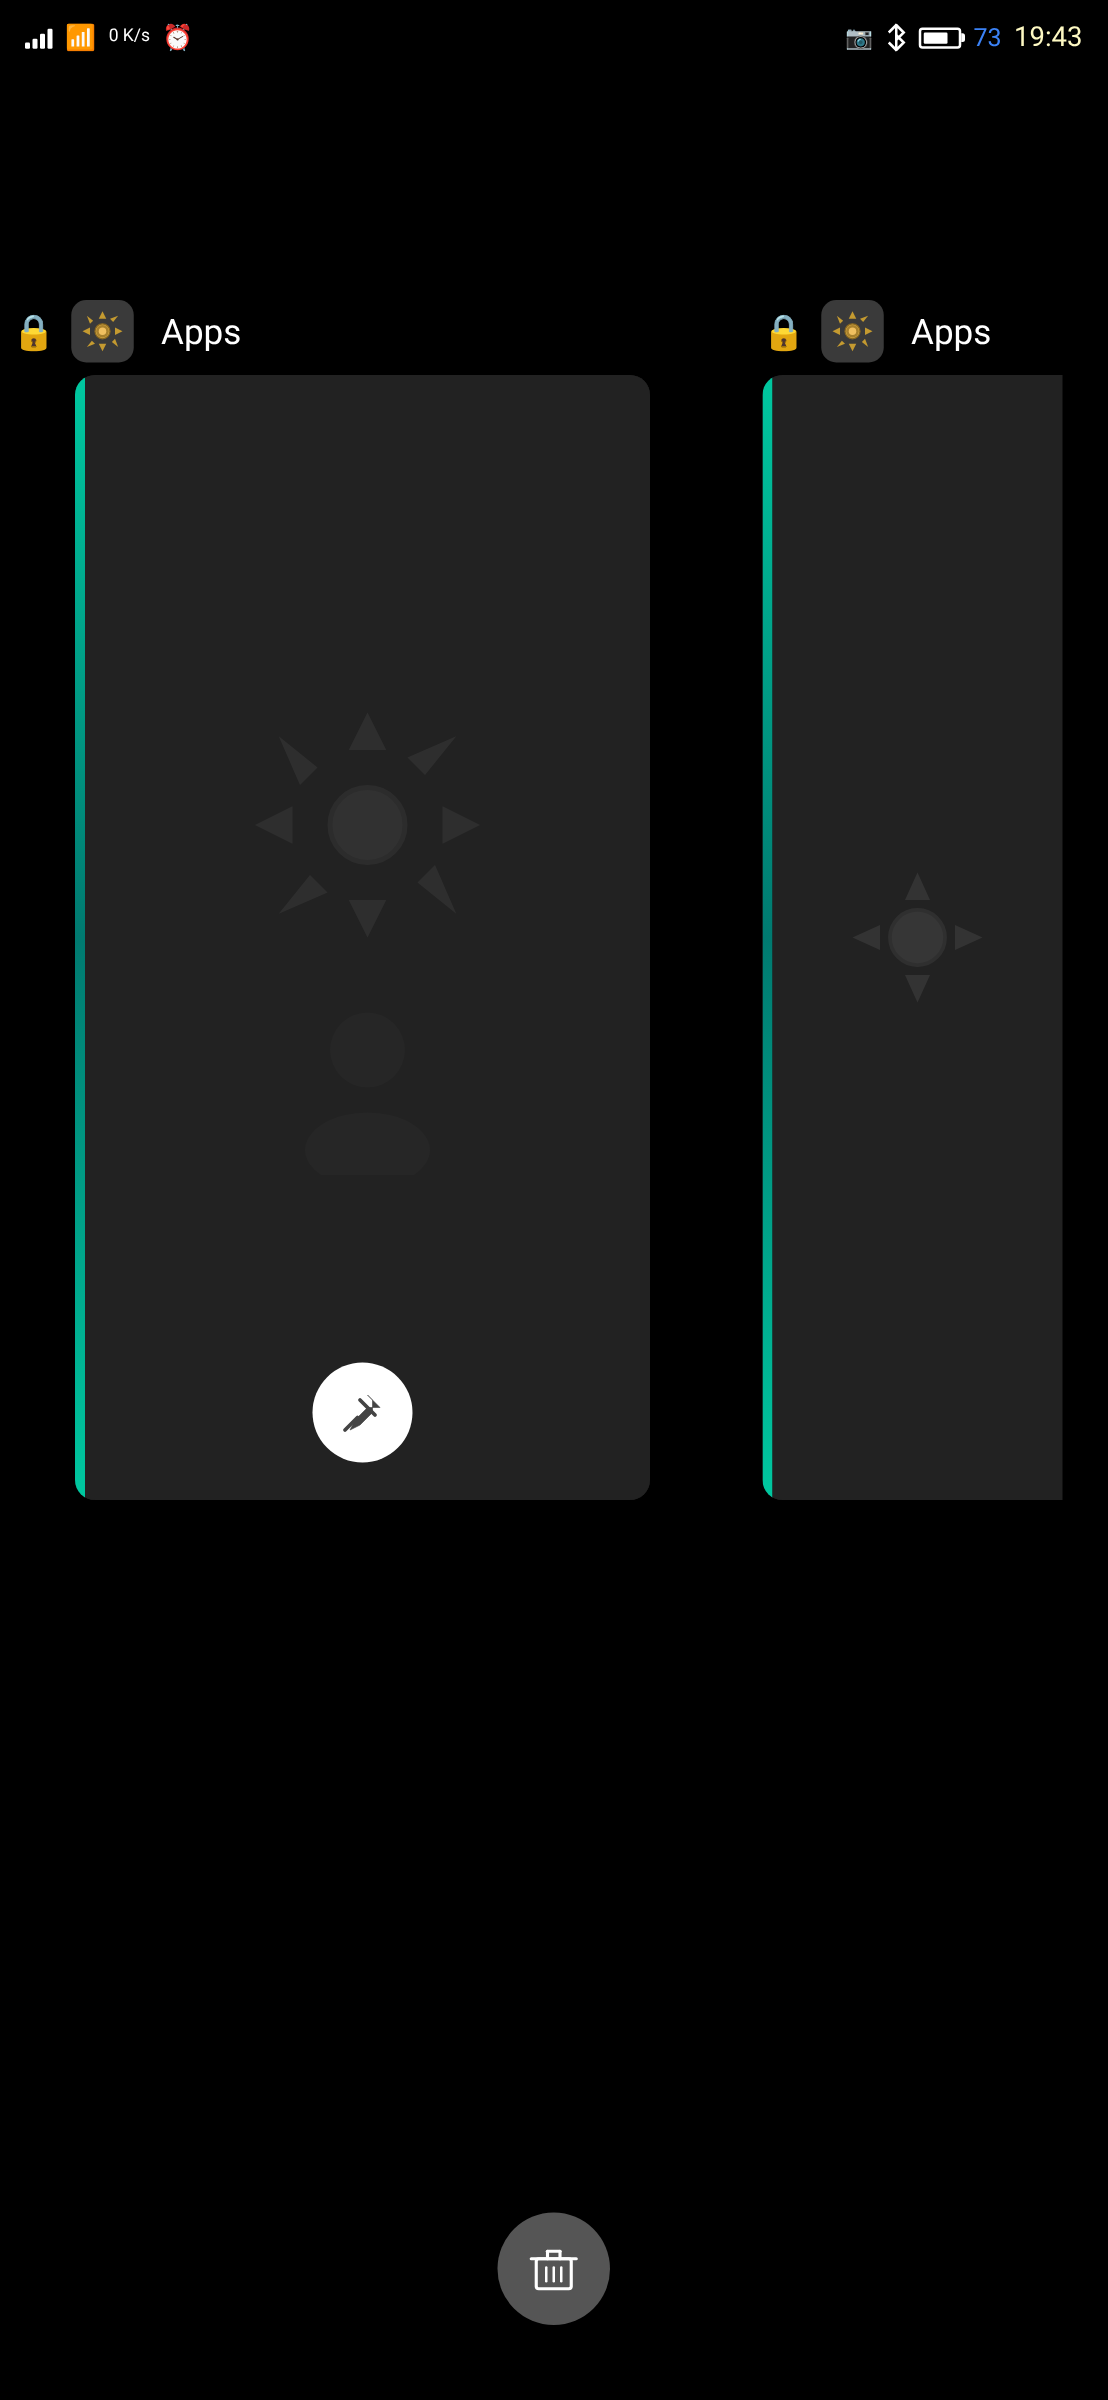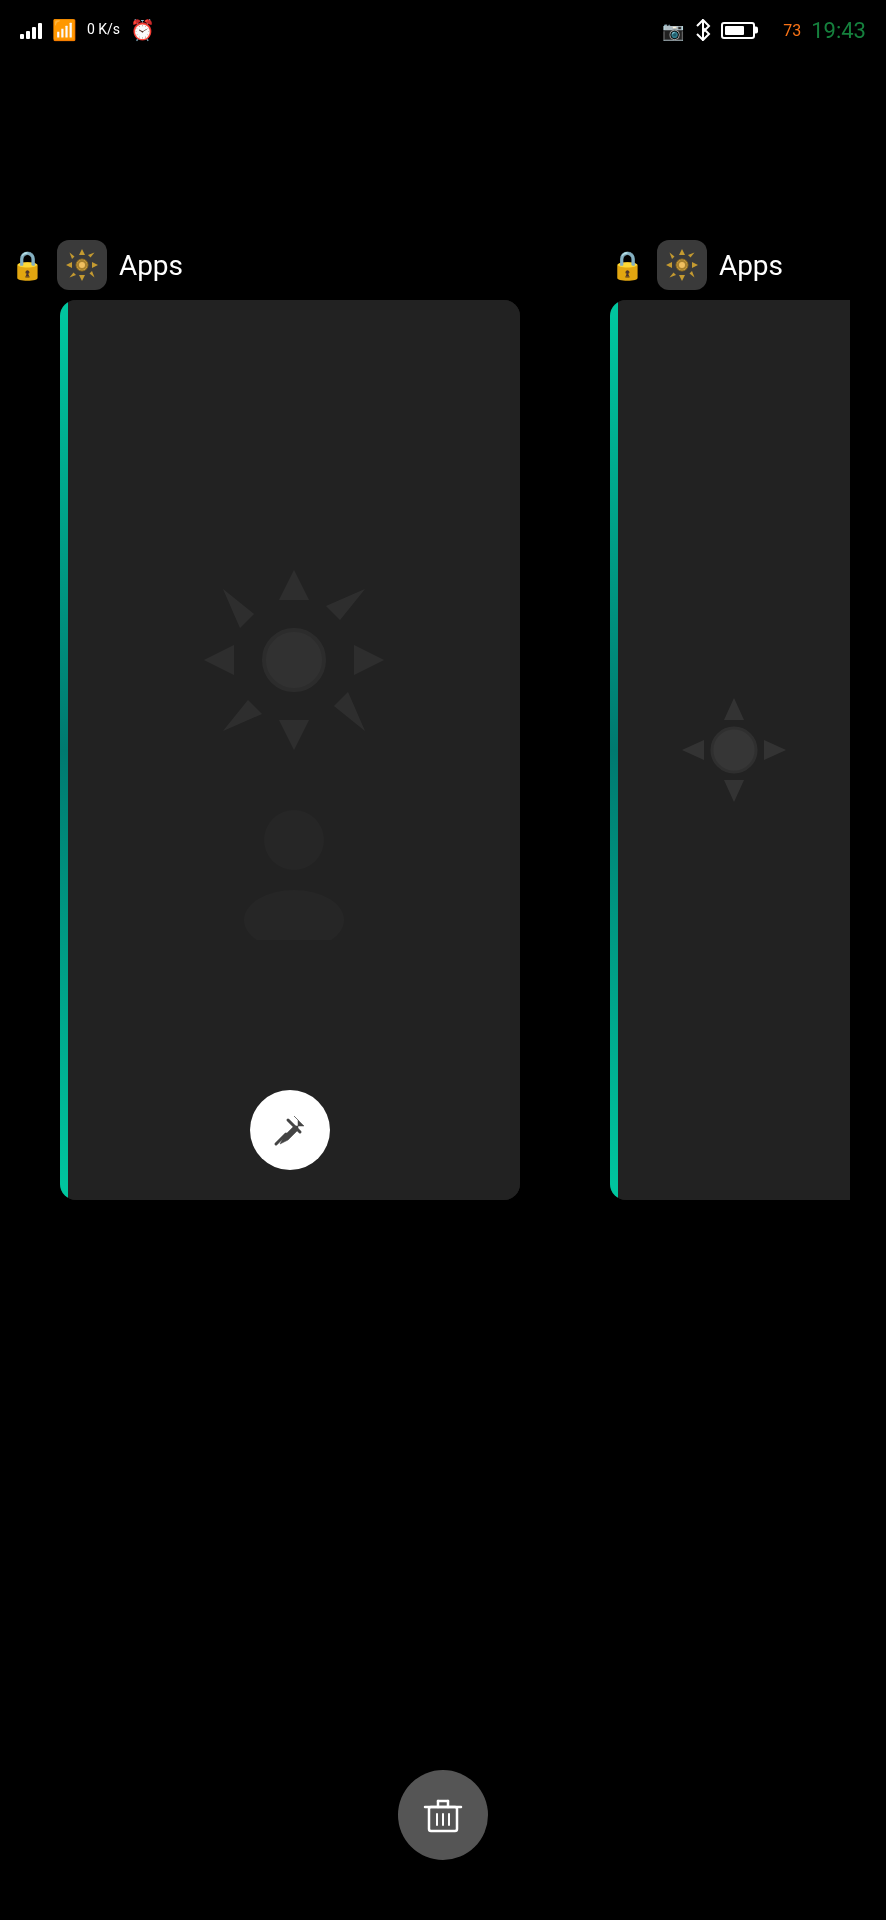--- a/index.html
+++ b/index.html
@@ -106,21 +106,21 @@
     .battery-fill {
       background: white;
       height: 100%;
       width: 73%;
       border-radius: 1px;
     }
 
     .time-text {
       font-size: 22px;
       font-weight: 400;
-      color: #15803d;
+      color: #fef9c3;
     }
 
     
     .app-header {
       display: flex;
       align-items: center;
       gap: 12px;
       padding: 0 10px;
       height: 70px;
       width: 100%;
@@ -146,20 +146,21 @@
     
     .gear-svg {
       width: 36px;
       height: 36px;
     }
 
     .app-name-text {
       color: white;
       font-size: 28px;
       font-weight: 400;
+      margin-left: 10px;
     }
 
     
     .card-first {
       position: absolute;
       left: 0;
       top: 0;
     }
 
     .card-first .app-header {
@@ -302,21 +303,21 @@
   </div>
   <div class="status-bar-right">
     <div class="bluetooth-icon">📷</div>
 
     <svg width="16" height="22" viewBox="0 0 16 22" fill="white">
       <path d="M8 1L14 7L8 13V1ZM8 21L14 15L8 9V21ZM8 1L2 7M8 21L2 15" stroke="white" stroke-width="2" fill="none"></path>
     </svg>
     <div class="battery-icon">
       <div class="battery-fill"></div>
     </div>
-    <span style="color:#f97316;font-size:16px;margin-left:18px;">73</span>
+    <span style="color:#3b82f6;font-size:20px;">73</span>
     <span class="time-text">19:43</span>
   </div>
 </div>
 
 <div class="cards-row">
 
   <div class="card-first">
 
     <div class="app-header">
       <div class="lock-icon">🔒</div>

